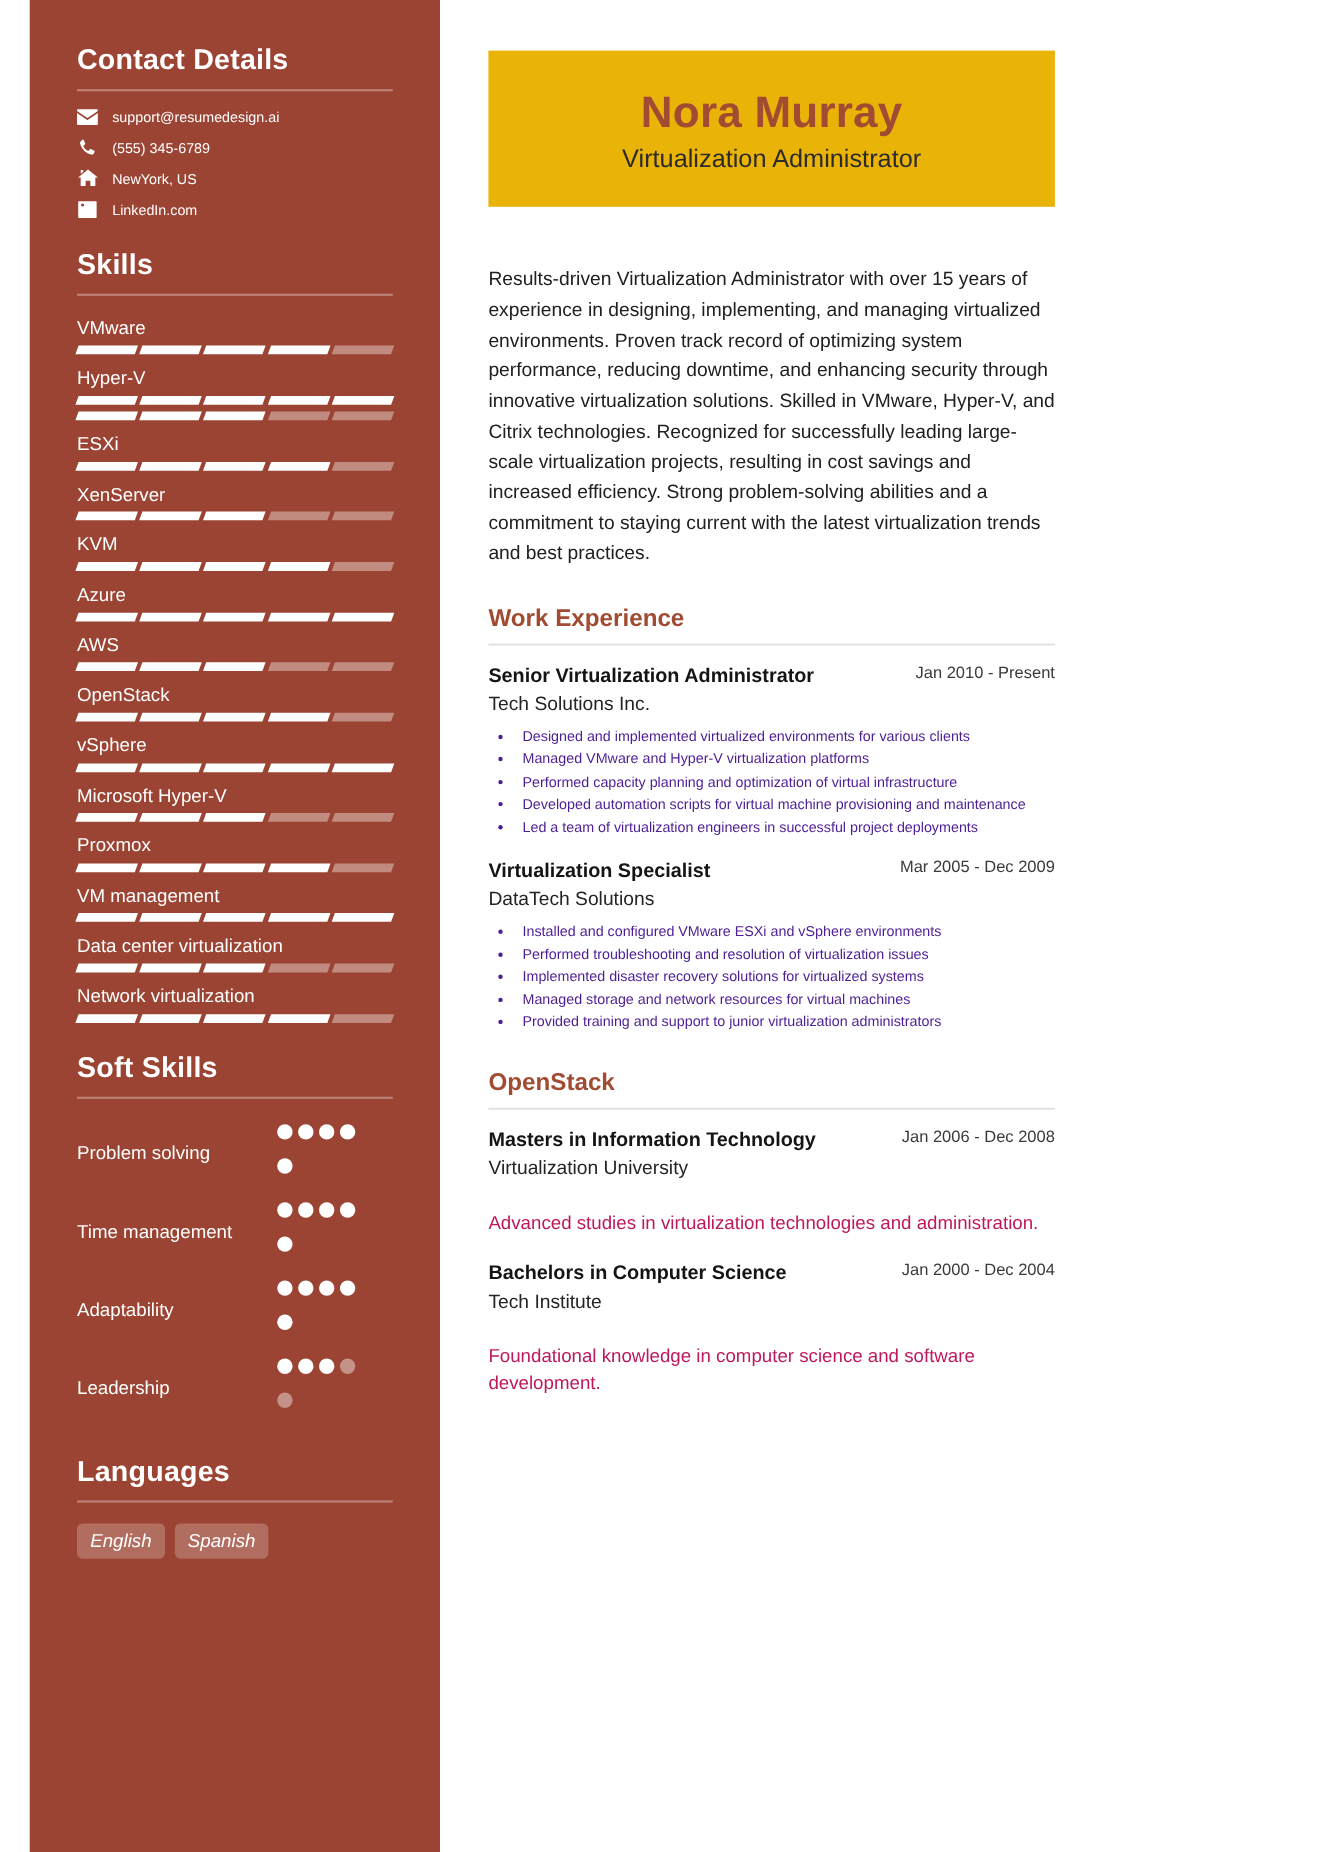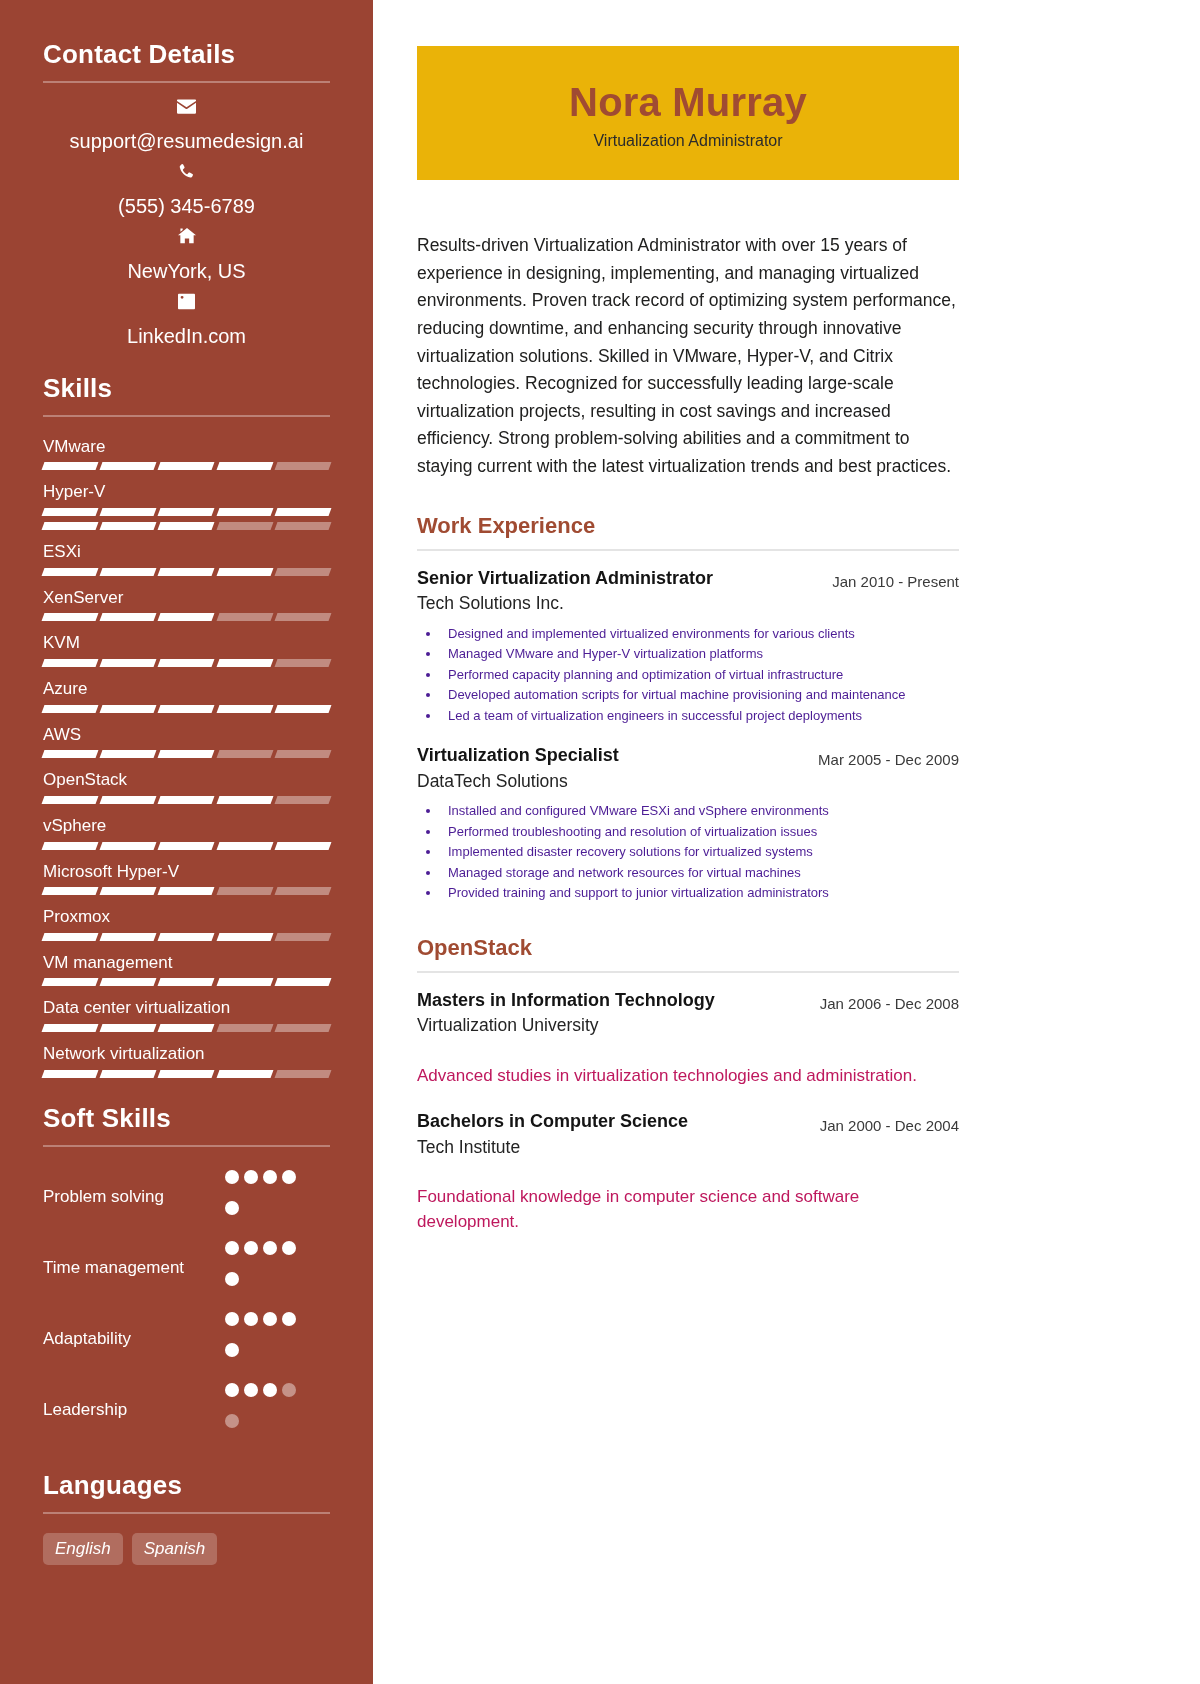--- a/index.html
+++ b/index.html
@@ -9,20 +9,21 @@
     background: #ffffff;
     font-family: "Liberation Sans", sans-serif;
   }
   .page {
     position: relative;
     width: 999px;
     height: 1684px;
     display: flex;
     background: #ffffff;
     overflow: hidden;
+    padding-left: 27px;
   }
 
   
   .sidebar {
     width: 373px;
     flex: 0 0 373px;
     background: #9b4433;
     color: #ffffff;
     padding: 40px 43px 40px 43px;
   }
@@ -41,23 +42,22 @@
     margin-bottom: 14px;
   }
 
   
   .contact-list { margin-top: 2px; }
   .contact-row {
     display: flex;
     align-items: center;
     gap: 13px;
     margin-bottom: 9px;
-    font-size: 20px;
+    font-size: 13px;
     line-height: 1.2;
-    flex-direction: column;
   }
   .c-ico {
     width: 19px;
     height: 19px;
     flex: 0 0 19px;
     display: flex;
     align-items: center;
     justify-content: center;
   }
   .c-ico svg { display: block; fill: #ffffff; }
@@ -139,21 +139,21 @@
     text-align: center;
   }
   .full-name {
     font-size: 40px;
     font-weight: bold;
     color: #a04b32;
     line-height: 1.12;
     letter-spacing: .2px;
   }
   .job-title {
-    font-size: 16px;
+    font-size: 23px;
     color: #2b2b2b;
     margin-top: 6px;
     line-height: 1.2;
   }
 
   .summary {
     font-size: 17.5px;
     line-height: 1.58;
     color: #20201f;
     margin-top: 52px;
@@ -170,21 +170,21 @@
   .sec-rule {
     height: 2px;
     background: #e4e4e4;
     margin-top: 11px;
     margin-bottom: 16px;
   }
 
   .entry { margin-bottom: 19px; }
   .entry-top {
     display: flex;
-    align-items: flex-end;
+    align-items: flex-start;
     justify-content: space-between;
     gap: 19px;
   }
   .entry-title {
     font-size: 18px;
     font-weight: bold;
     color: #141414;
     line-height: 1.3;
   }
   .entry-date {

